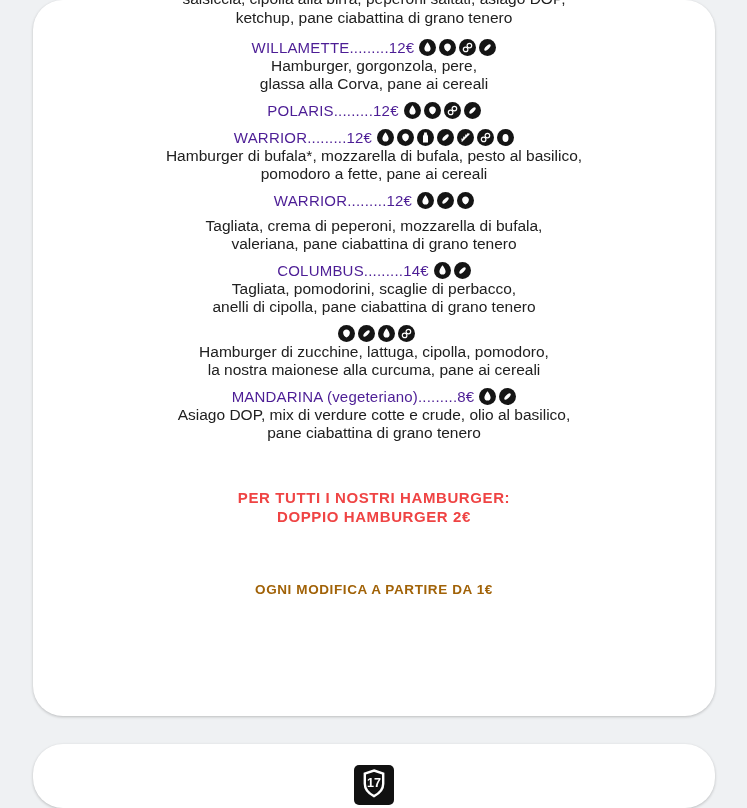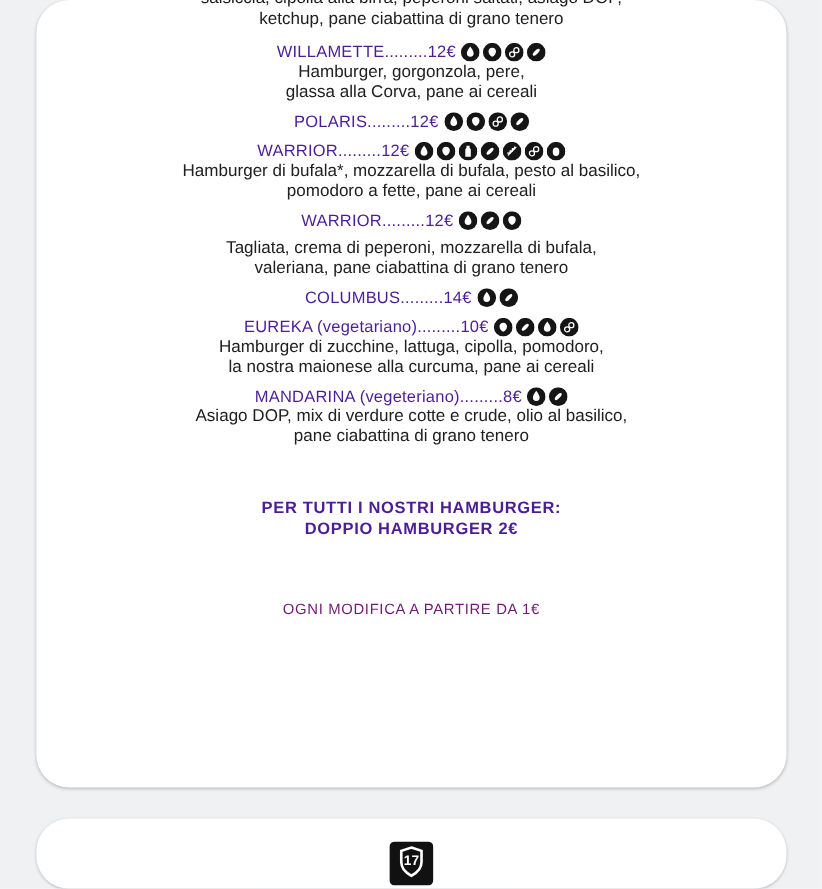--- a/index.html
+++ b/index.html
@@ -26,24 +26,24 @@
     line-height:19px;height:20px;
   }
   .item-title{
     font-weight:normal;font-size:15px;letter-spacing:.2px;color:#4c1d95;
     white-space:nowrap;
   }
   .icons{display:inline-flex;gap:3px;margin-left:5px;align-items:center;}
   .al-icon{display:inline-flex;width:17px;height:17px;}
   .footnote-burger{
     margin-top:46px;font-weight:bold;font-size:15px;line-height:19px;
-    letter-spacing:.6px;color:#4c1d95;
+    letter-spacing:.6px;color:#ef4444;
   }
   .footnote-modifica{
-    margin-top:56px;font-weight:normal;font-size:13.5px;letter-spacing:.6px;color:#701a75;
+    margin-top:56px;font-weight:bold;font-size:13.5px;letter-spacing:.6px;color:#a16207;
   }
   .brand-logo{margin-top:21px;}
 </style>
 </head>
 <body>
 
 <div class="card" id="main-card">
   <div class="menu">
 
     <div class="clip-line">
@@ -223,25 +223,25 @@
                 </svg>
               </span>
               <span class="al-icon">
                 <svg width="17" height="17" viewBox="0 0 17 17">
                   <circle cx="8.5" cy="8.5" r="8.5" fill="#151515"></circle>
                   <ellipse cx="8.5" cy="8.5" rx="1.7" ry="4.1" transform="rotate(45 8.5 8.5)" fill="#fff"></ellipse>
                 </svg>
               </span>
             </span>
     </div>
-  </div>
-
-  <div class="item">
-    <div class="item-header">
-      <span class="item-title">EUREKA (vegetariano).........10€</span>
+    <div class="desc">Tagliata, pomodorini, scaglie di perbacco,<br>anelli di cipolla, pane ciabattina di grano tenero</div>
+  </div>
+
+  <div class="item">
+    <div class="item-header">
       <span class="icons">
               <span class="al-icon">
                 <svg width="17" height="17" viewBox="0 0 17 17">
                   <circle cx="8.5" cy="8.5" r="8.5" fill="#151515"></circle>
                   <path d="M8.5 4.4c2 0 3.4 1.4 3.4 3.2 0 2.4-1.7 4.4-3.4 4.9-1.7-.5-3.4-2.5-3.4-4.9 0-1.8 1.4-3.2 3.4-3.2z" fill="#fff"></path>
                 </svg>
               </span>
               <span class="al-icon">
                 <svg width="17" height="17" viewBox="0 0 17 17">
                   <circle cx="8.5" cy="8.5" r="8.5" fill="#151515"></circle>

